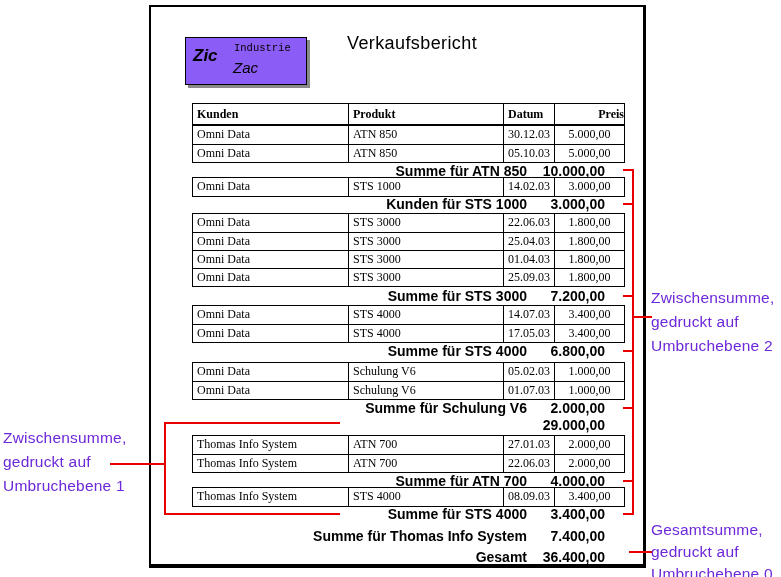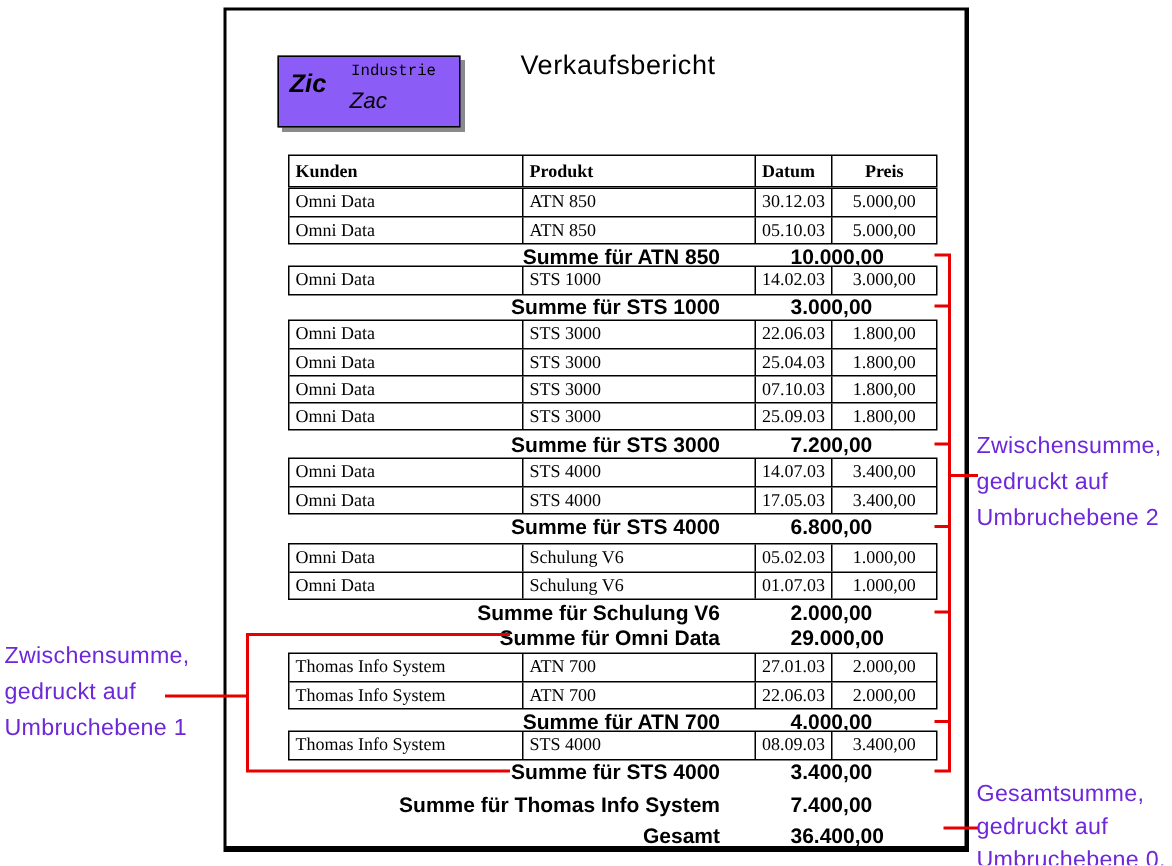--- a/index.html
+++ b/index.html
@@ -26,21 +26,21 @@
   .tr+.tr{border-top:1px solid #000;}
   .c1,.c2,.c3,.c4{box-sizing:border-box;overflow:hidden;white-space:nowrap;}
   .c1{width:155px;padding-left:4px;}
   .c2{width:155px;border-left:1px solid #000;padding-left:4px;}
   .c3{width:51px;border-left:1px solid #000;padding-left:4px;}
   .c4{flex:1;border-left:1px solid #000;text-align:center;}
   
   .sumrow{position:absolute;left:192px;width:435px;height:16px;display:flex;
           justify-content:flex-end;align-items:center;font-weight:700;font-size:14px;
           white-space:nowrap;}
-  .sv{width:100px;text-align:left;padding-right:22px;box-sizing:border-box;margin-left:47px;}
+  .sv{width:100px;text-align:right;padding-right:22px;box-sizing:border-box;}
   
   .rl{position:absolute;background:#e80000;}
   
   .ann{position:absolute;font-size:15.5px;line-height:24px;letter-spacing:.2px;color:#6d28d9;}
   .ann div{white-space:nowrap;}
 </style>
 </head>
 <body>
 
 <div class="canvas">
@@ -53,21 +53,21 @@
     <span class="logo-zac">Zac</span>
   </div>
 
   <div class="title">Verkaufsbericht</div>
 
   <div class="thead">
     <div class="tr">
       <span class="c1">Kunden</span>
       <span class="c2">Produkt</span>
       <span class="c3">Datum</span>
-      <span class="c4" style="text-align:center;padding-left:0">Preis</span>
+      <span class="c4" style="text-align:right;padding-left:0">Preis</span>
     </div>
   </div>
 
   <div class="group" style="top:125px;height:38px">
     <div class="tr">
       <span class="c1">Omni Data</span>
       <span class="c2">ATN 850</span>
       <span class="c3">30.12.03</span>
       <span class="c4">5.000,00</span>
     </div>
@@ -85,41 +85,41 @@
 
   <div class="group" style="top:177px;height:20px">
     <div class="tr">
       <span class="c1">Omni Data</span>
       <span class="c2">STS 1000</span>
       <span class="c3">14.02.03</span>
       <span class="c4">3.000,00</span>
     </div>
   </div>
   <div class="sumrow" style="top:196px">
-    <span>Summe für STS 1000</span>
+    <span>Kunden für STS 1000</span>
     <span class="sv">3.000,00</span>
   </div>
 
   <div class="group" style="top:213px;height:74px">
     <div class="tr">
       <span class="c1">Omni Data</span>
       <span class="c2">STS 3000</span>
       <span class="c3">22.06.03</span>
       <span class="c4">1.800,00</span>
     </div>
     <div class="tr">
       <span class="c1">Omni Data</span>
       <span class="c2">STS 3000</span>
       <span class="c3">25.04.03</span>
       <span class="c4">1.800,00</span>
     </div>
     <div class="tr">
       <span class="c1">Omni Data</span>
       <span class="c2">STS 3000</span>
-      <span class="c3">07.10.03</span>
+      <span class="c3">01.04.03</span>
       <span class="c4">1.800,00</span>
     </div>
     <div class="tr">
       <span class="c1">Omni Data</span>
       <span class="c2">STS 3000</span>
       <span class="c3">25.09.03</span>
       <span class="c4">1.800,00</span>
     </div>
   </div>
   <div class="sumrow" style="top:288px">
@@ -159,21 +159,20 @@
       <span class="c3">01.07.03</span>
       <span class="c4">1.000,00</span>
     </div>
   </div>
   <div class="sumrow" style="top:400px">
     <span>Summe für Schulung V6</span>
     <span class="sv">2.000,00</span>
   </div>
 
   <div class="sumrow" style="top:417px">
-    <span>Summe für Omni Data</span>
     <span class="sv">29.000,00</span>
   </div>
 
   <div class="group" style="top:435px;height:38px">
     <div class="tr">
       <span class="c1">Thomas Info System</span>
       <span class="c2">ATN 700</span>
       <span class="c3">27.01.03</span>
       <span class="c4">2.000,00</span>
     </div>

